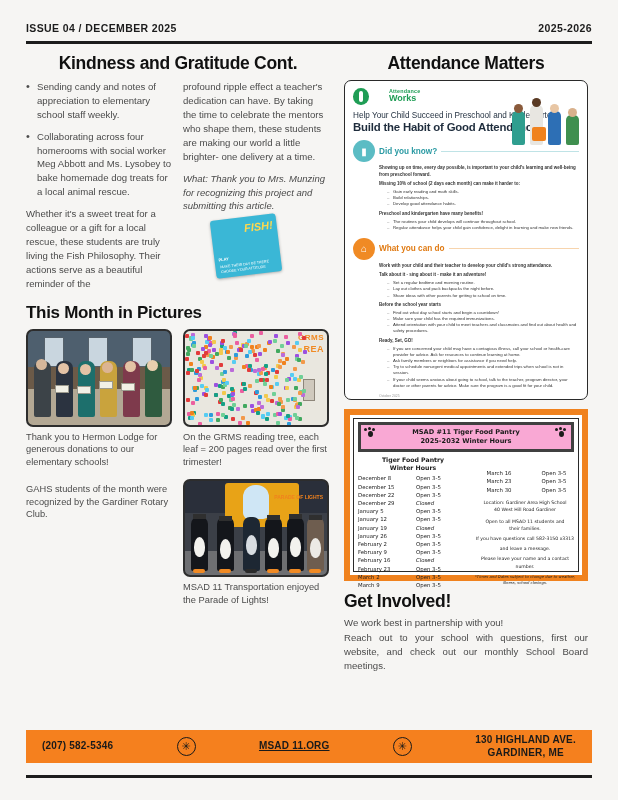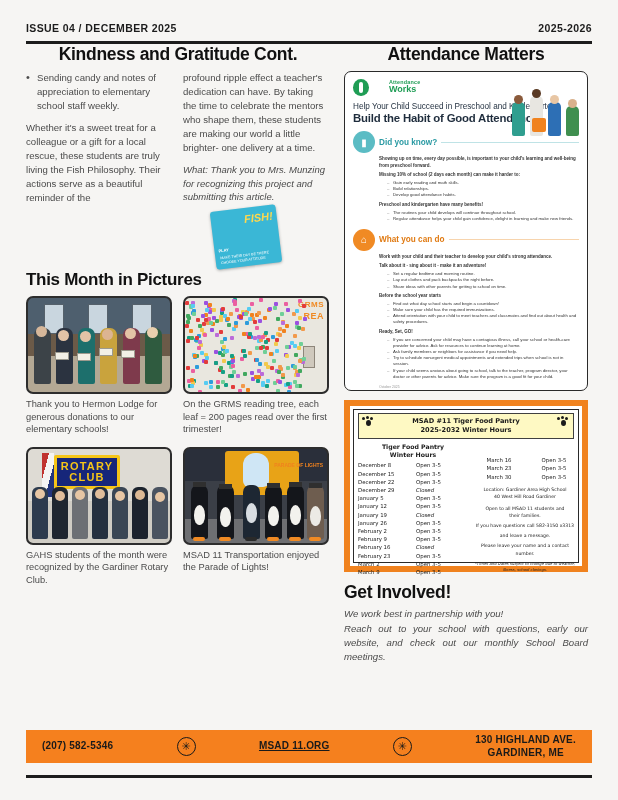--- a/index.html
+++ b/index.html
@@ -15,21 +15,21 @@
   
   .masthead { display: flex; justify-content: space-between; align-items: baseline;
               padding-top: 22px; }
   .masthead .issue, .masthead .year {
     font-size: 10.5px; font-weight: bold; letter-spacing: .4px; color: #1c1c1c;
   }
   .rule-double { margin-top: 7px; border-top: 2.2px solid #1c1c1c;
                  border-bottom: 1.1px solid #1c1c1c; height: 3.4px; }
 
   
-  .cols { display: flex; gap: 14px; margin-top: 0; }
+  .cols { display: flex; gap: 14px; margin-top: 9px; }
   .col-left  { width: 304px; }
   .col-right { width: 244px; }
 
   h2.sec {
     font-size: 17.5px; font-weight: bold; color: #111; letter-spacing: -.3px;
     text-align: center; margin-bottom: 6px;
   }
   h2.sec.left-al { text-align: left; font-size: 17px; }
 
   .twocol { display: flex; gap: 11px; }
@@ -144,41 +144,41 @@
      padding-left: 6px; }
   .pl li::before { content: "–"; position: absolute; left: 0; color: #777; }
   .pdate { font-size: 3.4px; color: #999; margin: 5px 0 0 26px; }
   .pfoot { font-size: 4.6px; color: #2f6fb5; text-align: center; margin-top: 4px; }
 
   
   .pantry { margin-top: 9px; border: 6px solid #f0821e; background: #fff;
      padding: 3px; height: 172px; }
   .pantry-inner { border: 1px solid #2a2a2a; height: 100%; padding: 3px 4px;
      font-family: "DejaVu Sans", sans-serif; }
-  .pantry-hdr { background: #fef9c3; border: 1px solid #404040; position: relative;
+  .pantry-hdr { background: #f9a8d4; border: 3px solid #404040; position: relative;
      text-align: center; padding: 3px 0; }
   .pantry-hdr .t { font-size: 6.6px; font-weight: bold; color: #1b1b1b; line-height: 1.35; }
   .paw { position: absolute; top: 2px; width: 13px; height: 11px; }
   .paw.l { left: 3px; } .paw.r { right: 3px; }
   .paw i { position: absolute; background: #1b1b1b; border-radius: 50%; display: block; }
   .pantry-body { display: flex; margin-top: 4px; gap: 2px; }
   .pcolL { width: 118px; }
   .pcolR { width: 112px; text-align: center; }
   .pttl { text-align: center; font-size: 6.2px; font-weight: bold; color: #1b1b1b;
      line-height: 1.3; margin-bottom: 2px; }
   .prow { display: flex; font-size: 5.4px; color: #1b1b1b; line-height: 1.52; }
   .prow .d { width: 58px; } .prow .s { width: 52px; }
   .prow .s.closed { font-style: italic; }
   .pinfo { font-size: 4.6px; color: #1b1b1b; line-height: 1.55; margin-top: 5px; }
   .pinfo .sm { font-size: 3.8px; font-style: italic; }
 
   
   h2.get { font-size: 17.5px; font-weight: bold; color: #111; margin: 10px 0 4px;
      letter-spacing: -.3px; }
-  p.get { font-size: 9.6px; line-height: 1.48; color: #4b4b4b; text-align: justify; font-style: italic; }
+  p.get { font-size: 9.6px; line-height: 1.48; color: #4b4b4b; text-align: justify; }
 
   
   .footer-bar { position: absolute; left: 26px; right: 26px; bottom: 37px;
      background: #f5801e; height: 33px; display: flex; align-items: center;
      justify-content: space-between; padding: 0 16px; }
   .footer-bar .fi { font-size: 10px; font-weight: bold; color: #1a1a1a;
      text-align: center; line-height: 1.25; letter-spacing: .2px; }
   .footer-bar .fi.link { text-decoration: underline; }
   .ast { width: 19px; height: 19px; border-radius: 50%; border: 1.4px solid #1a1a1a;
      display: flex; align-items: center; justify-content: center; font-size: 11px;
@@ -200,20 +200,21 @@
   <div class="cols">
 
     <div class="col-left">
 
       <h2 class="sec">Kindness and Gratitude Cont.</h2>
 
       <div class="twocol">
         <div class="c">
           <ul class="bullets">
             <li>Sending candy and notes of appreciation to elementary school staff weekly.</li>
+            <li>Collaborating across four homerooms with social worker Meg Abbott and Ms. Lysobey to bake homemade dog treats for a local animal rescue.</li>
           </ul>
           <p class="body">Whether it's a sweet treat for a colleague or a gift for a local rescue, these students are truly living the Fish Philosophy. Their actions serve as a beautiful reminder of the</p>
         </div>
         <div class="c">
           <p class="body">profound ripple effect a teacher's dedication can have. By taking the time to celebrate the mentors who shape them, these students are making our world a little brighter- one delivery at a time.</p>
           <p class="note">What: Thank you to Mrs. Munzing for recognizing this project and submitting this article.</p>
           <div class="fish-sticker">
             <div class="card"></div>
             <div class="ft">FISH!</div>
             <div class="pw">PLAY</div>
@@ -516,41 +517,20 @@
               <div class="d" style="left: 9.98689px; top: 38.0175px; background: rgb(226, 59, 59);"></div>
               <div class="d" style="left: 63.2066px; top: 18.8168px; background: rgb(86, 204, 242);"></div>
               <div class="d" style="left: 110.631px; top: 74.5177px; background: rgb(187, 107, 217);"></div>
               <div class="d" style="left: 100.729px; top: 83.4833px; background: rgb(22, 160, 133);"></div>
               <div class="d" style="left: 34.2451px; top: 67.7414px; background: rgb(65, 168, 95);"></div>
             </div>
           <div class="cap">On the GRMS reading tree, each leaf = 200 pages read over the first trimester!</div>
         </div>
 
         <div class="photo-cell">
-          <div class="photo ph3">
-            <div class="flag"></div>
-            <div class="sign">
-              <span>ROTARY</span>
-              <span>CLUB</span>
-            </div>
-            <div class="p" style="left:4px;background:#2d3b4e"></div>
-            <div class="h" style="left:7px;top:40px;background:#e7c6a4"></div>
-            <div class="p" style="left:24px;background:#1f2630"></div>
-            <div class="h" style="left:27px;top:42px;background:#e0bd9b"></div>
-            <div class="p" style="left:44px;background:#6c6f74"></div>
-            <div class="h" style="left:47px;top:41px;background:#e7c6a4"></div>
-            <div class="p" style="left:64px;background:#25303f"></div>
-            <div class="h" style="left:67px;top:40px;background:#e0bd9b"></div>
-            <div class="p" style="left:84px;background:#3a4654"></div>
-            <div class="h" style="left:87px;top:42px;background:#e7c6a4"></div>
-            <div class="p" style="left:104px;background:#1c232d"></div>
-            <div class="h" style="left:107px;top:41px;background:#dbb894"></div>
-            <div class="p" style="left:124px;background:#4a5360"></div>
-            <div class="h" style="left:127px;top:43px;background:#e7c6a4"></div>
-          </div>
           <div class="cap">GAHS students of the month were recognized by the Gardiner Rotary Club.</div>
         </div>
 
         <div class="photo-cell">
           <div class="photo ph4">
             <div class="bus"></div>
             <div class="snow"></div>
             <div class="tr">PARADE OF LIGHTS</div>
             <div class="p" style="left:6px"></div>
               <div class="belly" style="left:9px;bottom:18px"></div>
@@ -769,21 +749,21 @@
                 <div class="sm">*Times and Dates subject to change due to weather,</div>
                 <div class="sm">illness, school closings.</div>
               </div>
             </div>
           </div>
         </div>
       </div>
 
       <h2 class="get">Get Involved!</h2>
       <p class="get">We work best in partnership with you!</p>
-      <p class="get">Reach out to your school with questions, early our website, and check out our monthly School Board meetings.</p>
+      <p class="get">Reach out to your school with questions, first our website, and check out our monthly School Board meetings.</p>
     </div>
   </div>
 
   <div class="footer-bar">
     <div class="fi">(207) 582-5346</div>
     <div class="ast">✳</div>
     <div class="fi link">MSAD 11.ORG</div>
     <div class="ast">✳</div>
     <div class="fi">
       <div>130 HIGHLAND AVE.</div>

